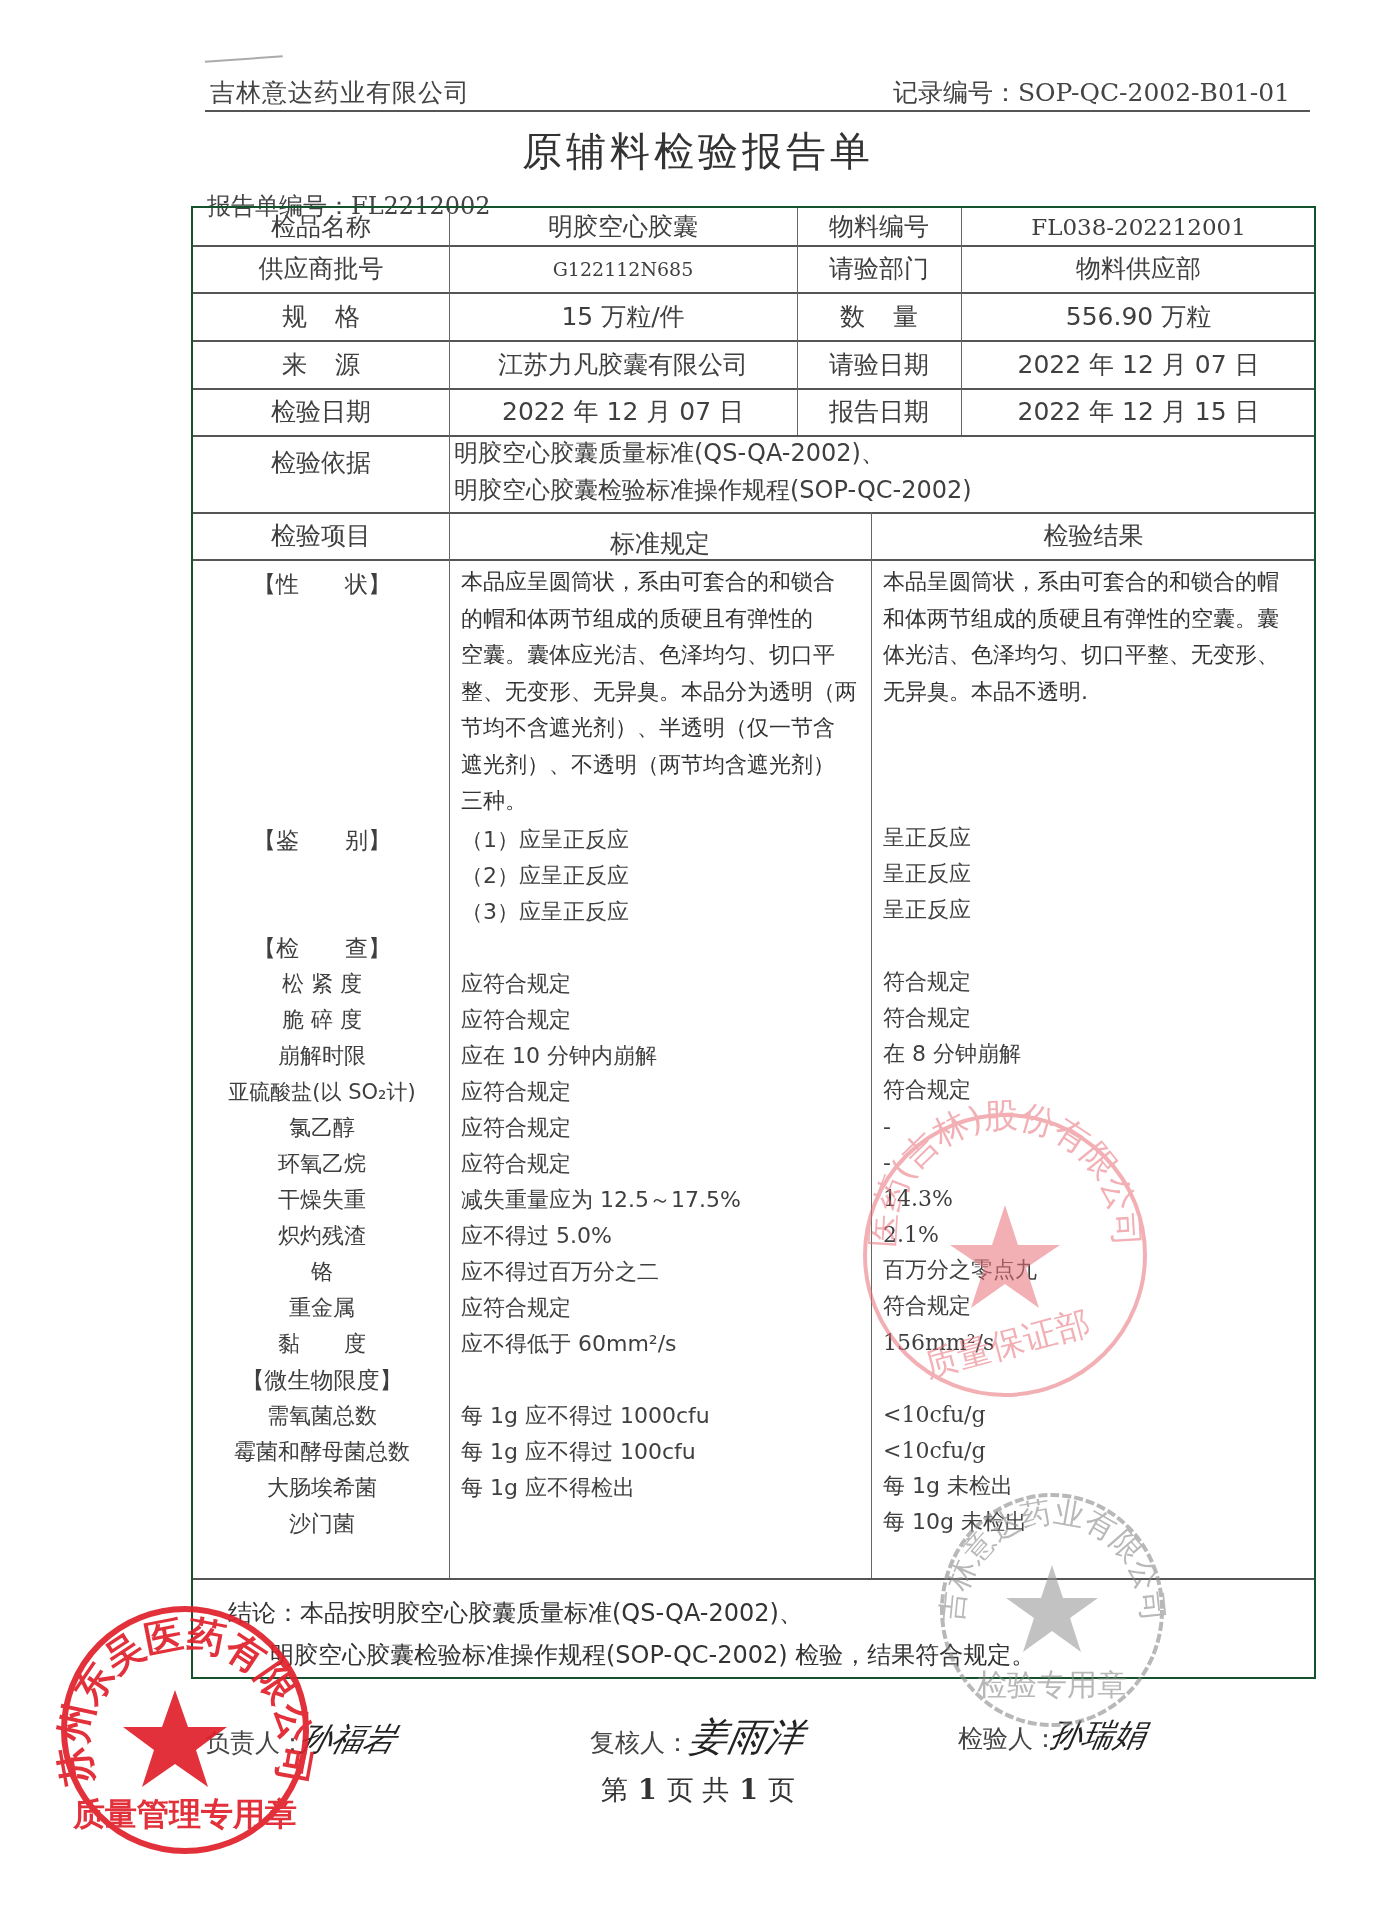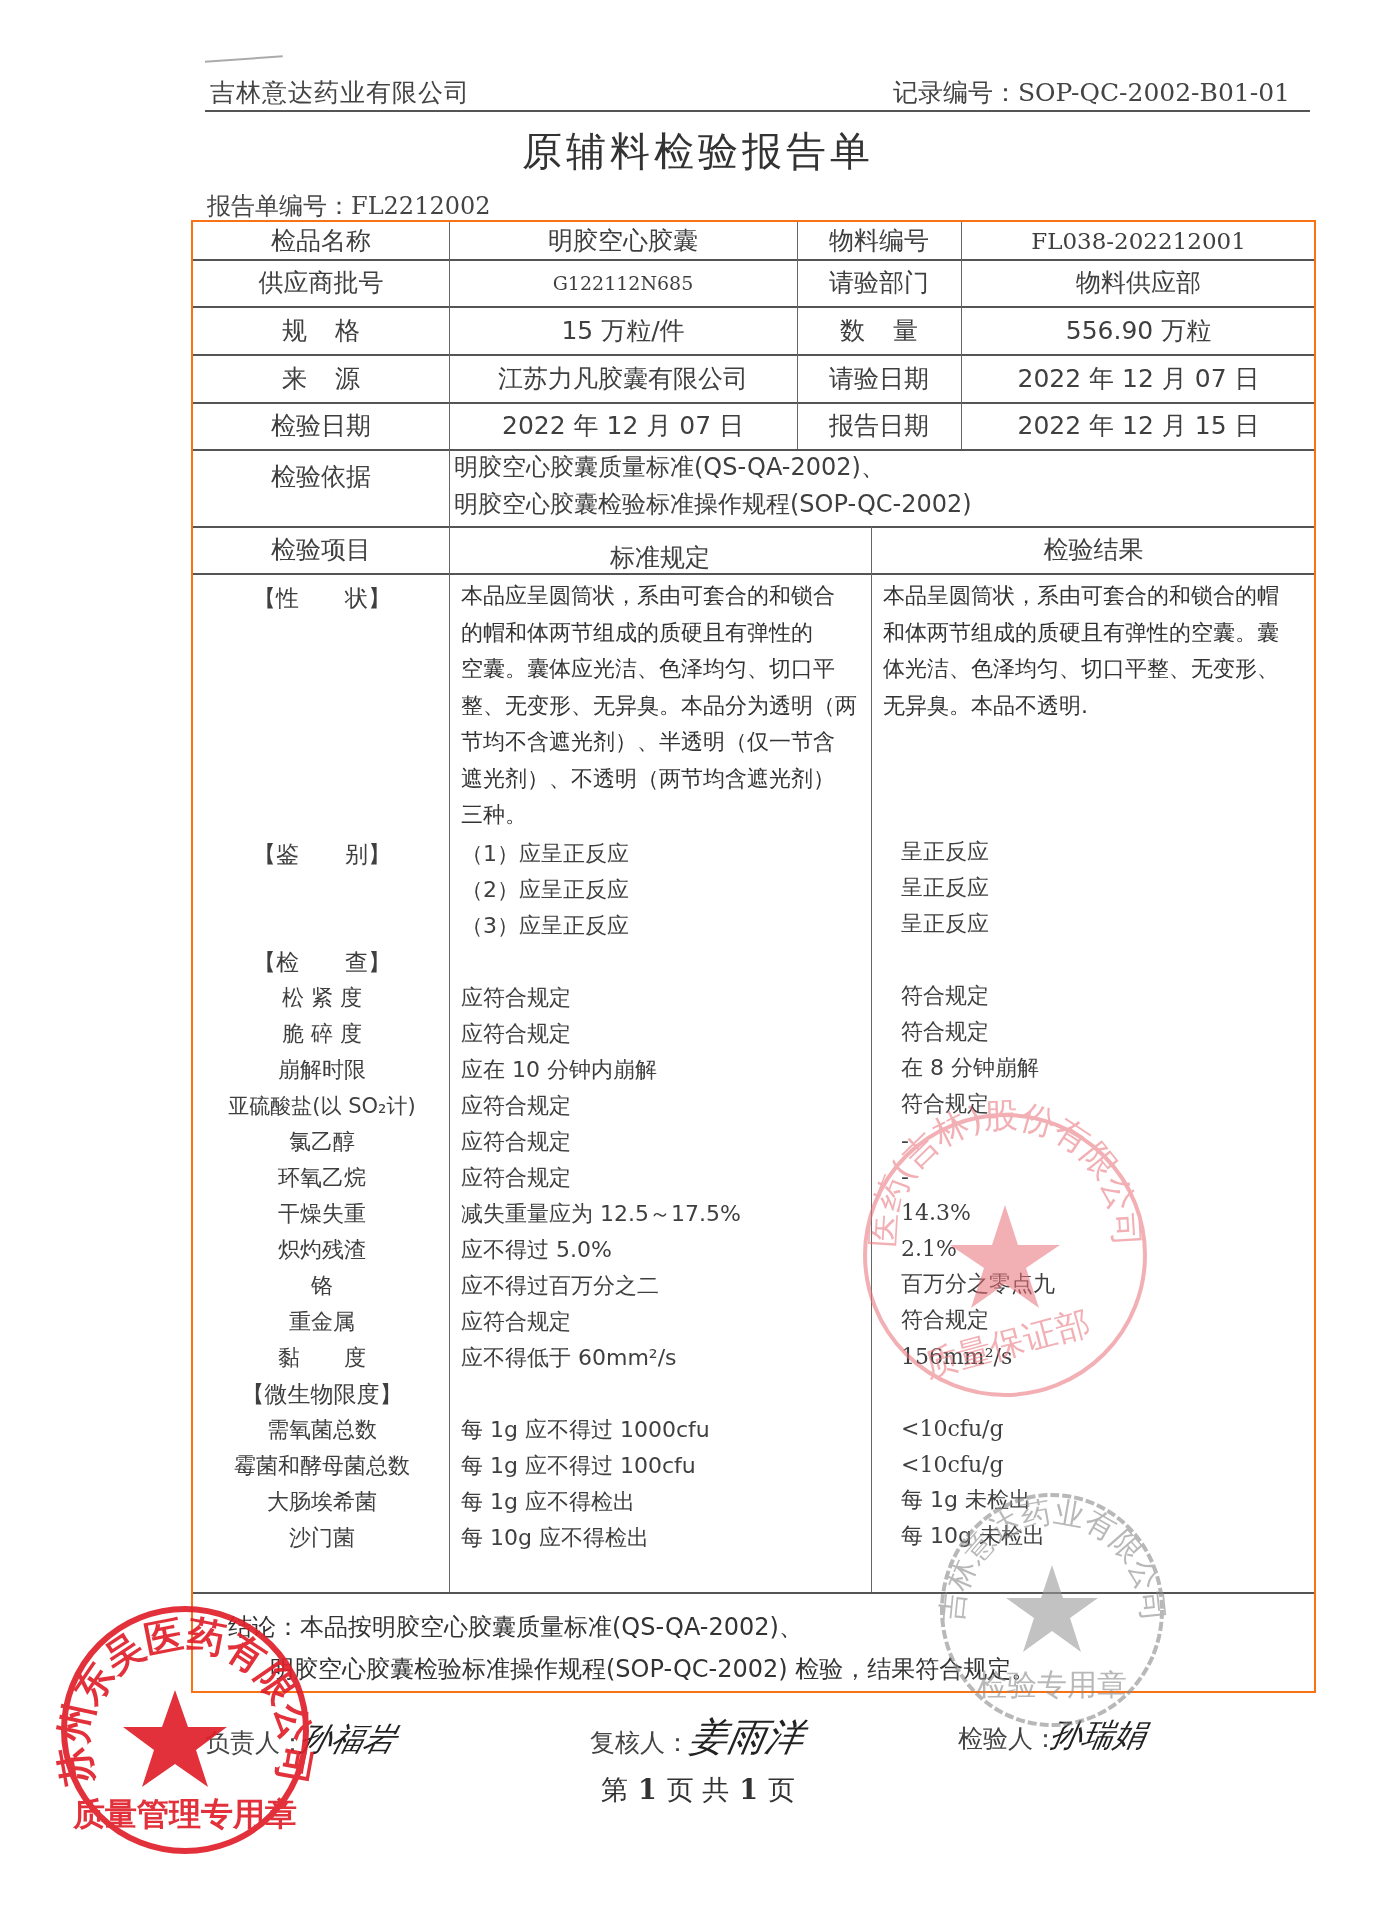--- a/index.html
+++ b/index.html
@@ -12,36 +12,36 @@
   .hdr-company { left: 210px; top: 76px; font-size: 25px; letter-spacing: 1px; color: #444; }
   .hdr-record { right: 106px; top: 76px; font-size: 25px; color: #444; font-family: "DejaVu Serif", "Liberation Serif", serif; }
   .hdr-record .lbl { font-family: Liberation Mono, monospace; }
   .hdr-line { left: 205px; top: 110px; width: 1105px; height: 0; border-top: 2px solid #555; }
 
   .doc-title { left: 0; width: 1396px; top: 124px; text-align: center; font-size: 40px; letter-spacing: 4px; color: #333; }
   .report-no { left: 207px; top: 190px; font-size: 24px; color: #444; }
   .report-no .val { font-family: "DejaVu Serif", "Liberation Serif", serif; }
 
   
-  .tbl { left: 191px; top: 220px; width: 1125px; height: 1473px; border: 2px solid #f97316; }
+  .tbl { left: 191px; top: 206px; width: 1125px; height: 1473px; border: 2px solid #14532d; }
   .hline { position: absolute; left: 0; height: 0; border-top: 2px solid #555; }
   .vline { position: absolute; width: 0; border-left: 1.5px solid #666; }
 
   .cell { position: absolute; display: flex; align-items: center; justify-content: center; font-size: 25px; color: #3f3f3f; white-space: nowrap; }
   .mono { font-family: "DejaVu Serif", "Liberation Serif", serif; }
   .spaced { letter-spacing: 28px; padding-left: 28px; }
 
   .basis { position: absolute; left: 261px; font-size: 24px; color: #3f3f3f; line-height: 37px; white-space: nowrap; }
 
   .para { position: absolute; font-size: 22px; line-height: 36.5px; color: #333; }
 
   .item-row { position: absolute; height: 36px; display: flex; align-items: center; font-size: 22px; color: #3f3f3f; white-space: nowrap; }
   .c1 { left: 0; width: 258px; justify-content: center; }
   .c2 { left: 268px; width: 410px; }
-  .c3 { left: 690px; width: 420px; margin-left: 18px; }
+  .c3 { left: 690px; width: 420px; }
 
   .conclusion { position: absolute; left: 35px; font-size: 24px; line-height: 42px; color: #333; white-space: nowrap; }
 
   .sig { font-size: 25px; color: #444; white-space: nowrap; }
   .signature { position: absolute; font-family: "DejaVu Serif", serif; font-style: italic; color: #222; }
 
   .page-no { left: 0; width: 1396px; text-align: center; top: 1772px; font-size: 27px; color: #333; font-family: "DejaVu Serif", "Liberation Serif", serif; }
   .page-no b { font-weight: bold; margin: 0 10px; }
 
   
@@ -193,21 +193,20 @@
 
   <div class="item-row c1" style="top:1226px">霉菌和酵母菌总数</div>
   <div class="item-row c2" style="top:1226px">每 1g 应不得过 100cfu</div>
   <div class="item-row c3 mono" style="top:1224px">&lt;10cfu/g</div>
 
   <div class="item-row c1" style="top:1262px">大肠埃希菌</div>
   <div class="item-row c2" style="top:1262px">每 1g 应不得检出</div>
   <div class="item-row c3" style="top:1260px">每 1g 未检出</div>
 
   <div class="item-row c1" style="top:1298px">沙门菌</div>
-  <div class="item-row c2" style="top:1298px">每 10g 应不得检出</div>
   <div class="item-row c3" style="top:1296px">每 10g 未检出</div>
 
   <div class="conclusion" style="top:1384px">
     <div><span>结论：</span><span>本品按明胶空心胶囊质量标准(QS-QA-2002)、</span></div>
     <div style="padding-left:42px">明胶空心胶囊检验标准操作规程(SOP-QC-2002) 检验，结果符合规定。</div>
   </div>
 </div>
 
 <div class="abs sig" style="left:205px;top:1726px">
   <span>负责人：</span>

